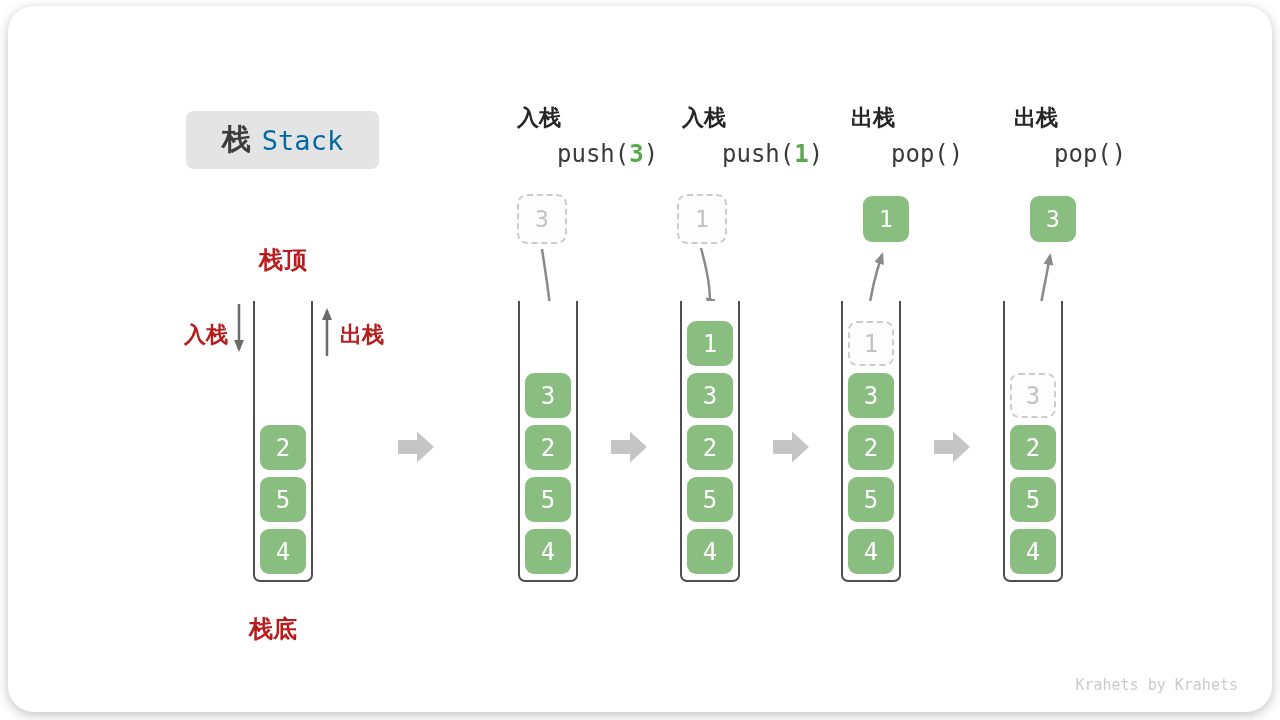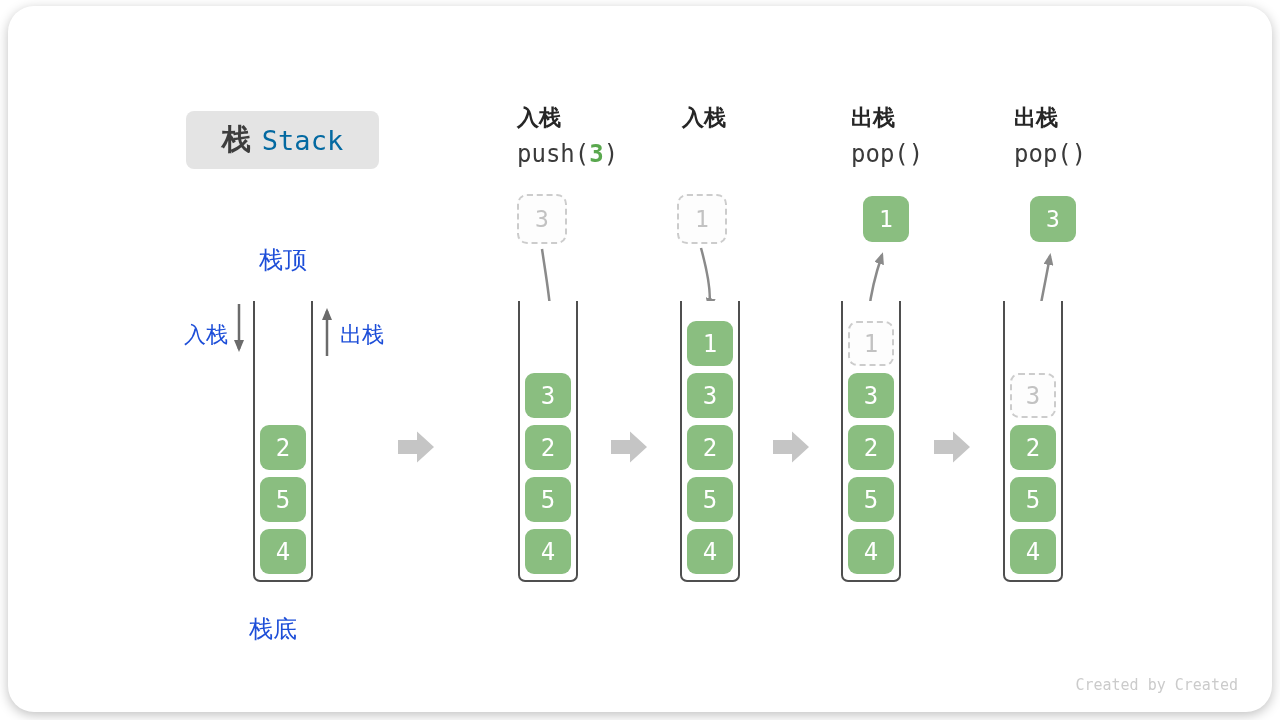--- a/index.html
+++ b/index.html
@@ -8,30 +8,30 @@
   .card{position:absolute;left:8px;top:6px;right:8px;bottom:8px;
         background:#ffffff;border-radius:26px;
         box-shadow:0 3px 12px rgba(0,0,0,0.25);}
   
   .title-box{position:absolute;left:186px;top:111px;width:193px;height:58px;
              background:#e4e4e4;border-radius:8px;display:flex;
              align-items:center;justify-content:center;gap:11px;}
   .title-cn{font-weight:700;font-size:29px;color:#3d3d3d;}
   .title-en{font-family:"DejaVu Sans Mono",monospace;font-size:27px;color:#0369a1;}
   
-  .lbl{position:absolute;font-weight:400;color:#1d4ed8;white-space:nowrap;}
+  .lbl{position:absolute;font-weight:700;color:#b91c1c;white-space:nowrap;}
   .top-lbl{left:283px;top:244px;font-size:24px;transform:translateX(-50%);}
   .bottom-lbl{left:273px;top:613px;font-size:24px;transform:translateX(-50%);}
   .push-lbl{left:228px;top:320px;font-size:22px;transform:translateX(-100%);}
   .pop-lbl{left:340px;top:320px;font-size:22px;}
   
   .col-header{position:absolute;top:103px;width:160px;}
   .op-line{font-weight:700;font-size:22px;color:#262626;line-height:30px;}
   .call-line{font-family:"DejaVu Sans Mono",monospace;font-size:24px;
-             color:#3a3a3a;line-height:30px;margin-top:6px;}
+             color:#3a3a3a;line-height:30px;margin-top:6px;margin-left:40px;}
   .call-arg{color:#5aa84e;font-weight:700;}
   
   .stack{position:absolute;top:301px;width:60px;height:281px;background:#fff;
          border:2px solid #4f4f4f;border-top:none;border-radius:0 0 7px 7px;
          box-sizing:border-box;}
   .block{position:absolute;left:5px;width:46px;height:45px;border-radius:9px;
          background:#8abe80;color:#ffffff;
          font-family:"DejaVu Sans Mono",monospace;font-size:24px;
          display:flex;align-items:center;justify-content:center;box-sizing:border-box;}
   .ghost{background:#fdfdfd;border:2px dashed #cccccc;color:#c2c2c2;}
@@ -91,20 +91,21 @@
   <div class="lbl bottom-lbl">栈底</div>
   <div class="lbl push-lbl">入栈</div>
   <div class="lbl pop-lbl">出栈</div>
 
   <div class="col-header" style="left:517px">
     <div class="op-line">入栈</div>
     <div class="call-line"><span>push(</span><span class="call-arg">3</span><span>)</span></div>
   </div>
   <div class="col-header" style="left:682px">
     <div class="op-line">入栈</div>
+    <div class="call-line"><span>push(</span><span class="call-arg">1</span><span>)</span></div>
   </div>
   <div class="col-header" style="left:851px">
     <div class="op-line">出栈</div>
     <div class="call-line"><span>pop(</span><span class="call-arg"></span><span>)</span></div>
   </div>
   <div class="col-header" style="left:1014px">
     <div class="op-line">出栈</div>
     <div class="call-line"><span>pop(</span><span class="call-arg"></span><span>)</span></div>
   </div>
 
@@ -142,14 +143,14 @@
     <div class="block slot0">4</div>
   </div>
 
   <div class="stack" style="left:1003px">
     <div class="block ghost slot3">3</div>
     <div class="block slot2">2</div>
     <div class="block slot1">5</div>
     <div class="block slot0">4</div>
   </div>
 
-  <div class="watermark">Created by Created</div>
+  <div class="watermark">Krahets by Krahets</div>
 </div>
 
 </body></html>

